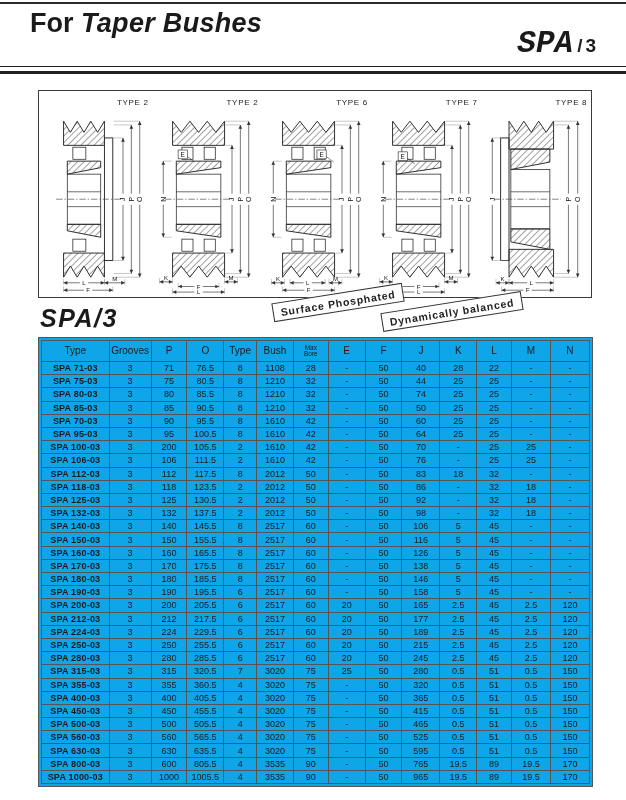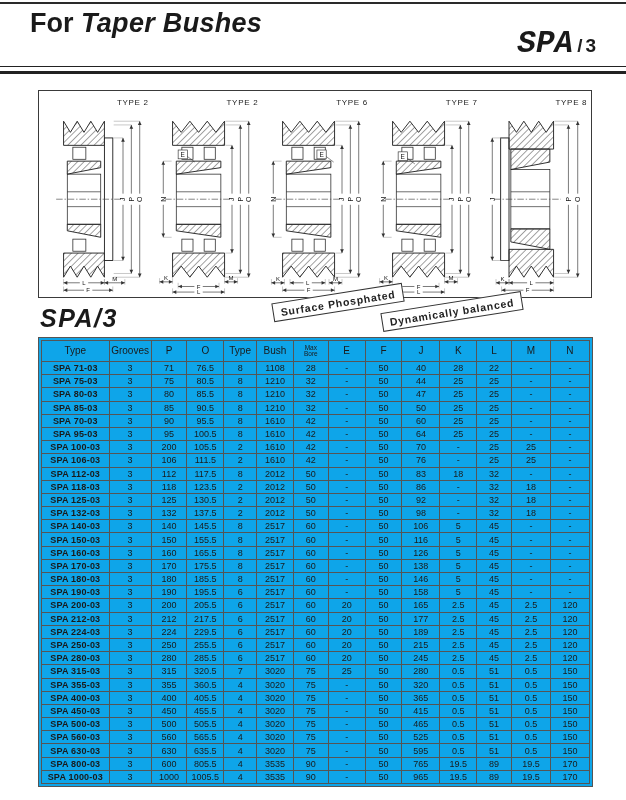--- a/index.html
+++ b/index.html
@@ -489,21 +489,21 @@
           <tr>
             <td class="c-type">SPA 80-03</td>
             <td>3</td>
             <td>80</td>
             <td>85.5</td>
             <td>8</td>
             <td>1210</td>
             <td>32</td>
             <td>-</td>
             <td>50</td>
-            <td>47</td>
+            <td>74</td>
             <td>25</td>
             <td>25</td>
             <td>-</td>
             <td>-</td>
           </tr>
           <tr>
             <td class="c-type">SPA 85-03</td>
             <td>3</td>
             <td>85</td>
             <td>90.5</td>

